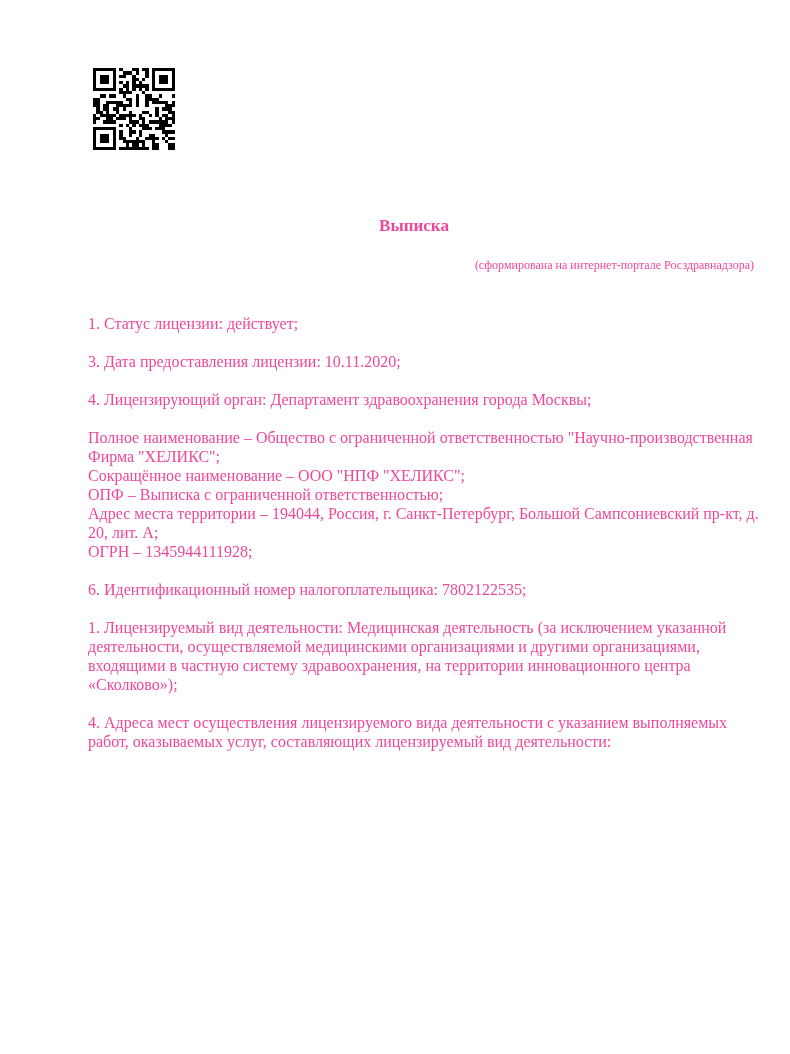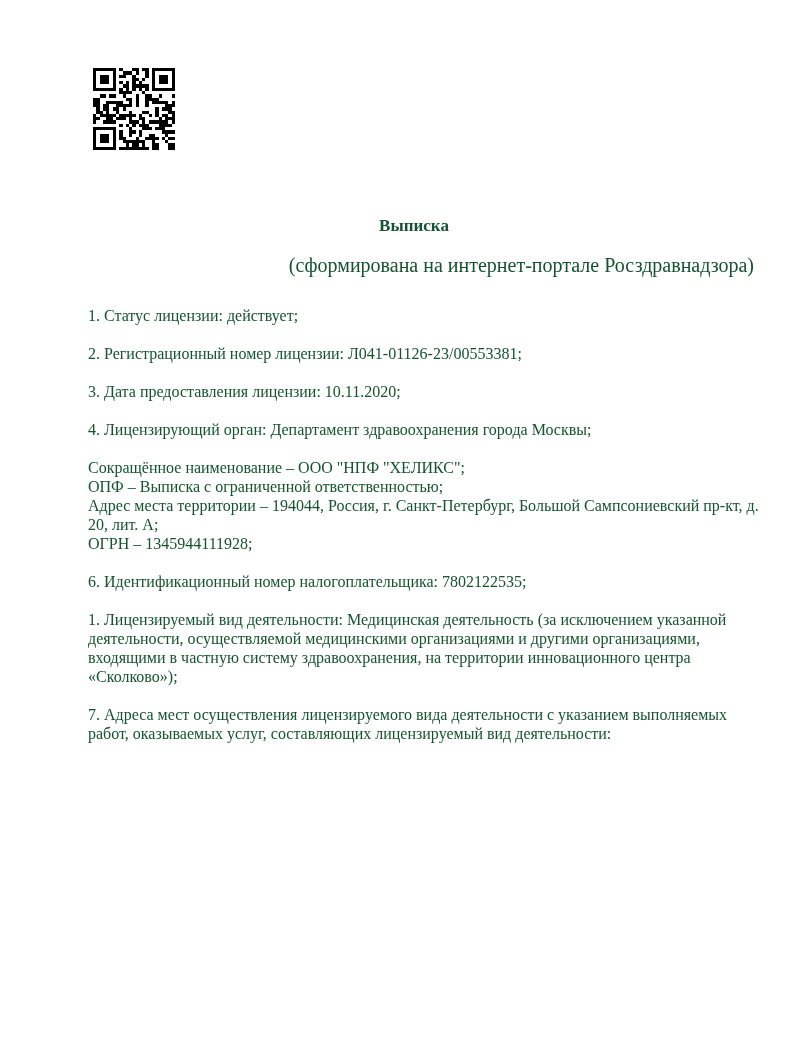--- a/index.html
+++ b/index.html
@@ -6,21 +6,21 @@
   html, body { margin: 0; padding: 0; }
   body { background: #ffffff; }
 
   .page {
     position: relative;
     width: 790px;
     height: 1054px;
     background: #ffffff;
     overflow: hidden;
     font-family: "Liberation Serif", "DejaVu Serif", serif;
-    color: #14532d;
+    color: #ec4899;
   }
 
   .qr {
     position: absolute;
     left: 93px;
     top: 68px;
     width: 82px;
     height: 82px;
   }
   .qr svg { display: block; width: 100%; height: 100%; }
@@ -38,26 +38,26 @@
     padding-right: 24px;
     font-weight: bold;
     font-size: 17px;
     line-height: 22px;
   }
 
   .note {
     margin-top: 19px;
     padding-right: 10px;
     text-align: right;
-    font-size: 20px;
+    font-size: 12px;
     line-height: 18px;
   }
 
   .body {
-    margin-top: 32px;
+    margin-top: 40px;
     font-size: 16px;
     line-height: 19px;
     font-family: Liberation Serif, serif;
   }
   .body p { margin: 0 0 19px 0; }
   .org-block { margin: 0 0 19px 0; }
 </style>
 </head>
 <body>
 
@@ -307,31 +307,31 @@
   <div class="doc">
 
     <div class="title">
       <div>Выписка</div>
     </div>
 
     <div class="note">(сформирована на интернет-портале Росздравнадзора)</div>
 
     <div class="body">
       <p>1. Статус лицензии: действует;</p>
-      <p>2. Регистрационный номер лицензии: Л041-01126-23/00553381;</p>
       <p>3. Дата предоставления лицензии: 10.11.2020;</p>
       <p>4. Лицензирующий орган: Департамент здравоохранения города Москвы;</p>
 
       <div class="org-block">
+        <div>Полное наименование – Общество с ограниченной ответственностью "Научно-производственная Фирма "ХЕЛИКС";</div>
         <div>Сокращённое наименование – ООО "НПФ "ХЕЛИКС";</div>
         <div>ОПФ – Выписка с ограниченной ответственностью;</div>
         <div>Адрес места территории – 194044, Россия, г. Санкт-Петербург, Большой Сампсониевский пр-кт, д. 20, лит. А;</div>
         <div>ОГРН – 1345944111928;</div>
       </div>
 
       <p>6. Идентификационный номер налогоплательщика: 7802122535;</p>
       <p>1. Лицензируемый вид деятельности: Медицинская деятельность (за исключением указанной деятельности, осуществляемой медицинскими организациями и другими организациями, входящими в частную систему здравоохранения, на территории инновационного центра «Сколково»);</p>
-      <p>7. Адреса мест осуществления лицензируемого вида деятельности с указанием выполняемых работ, оказываемых услуг, составляющих лицензируемый вид деятельности:</p>
+      <p>4. Адреса мест осуществления лицензируемого вида деятельности с указанием выполняемых работ, оказываемых услуг, составляющих лицензируемый вид деятельности:</p>
     </div>
 
   </div>
 
 </div>
 
 </body></html>

